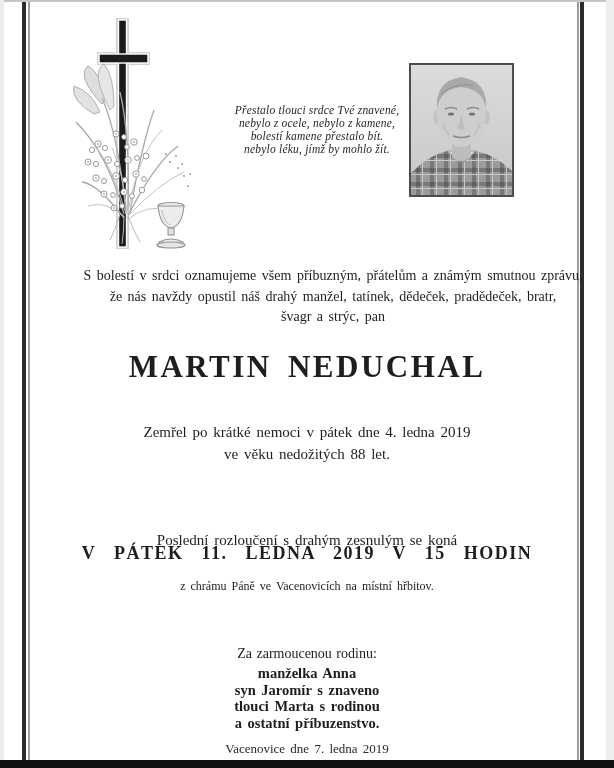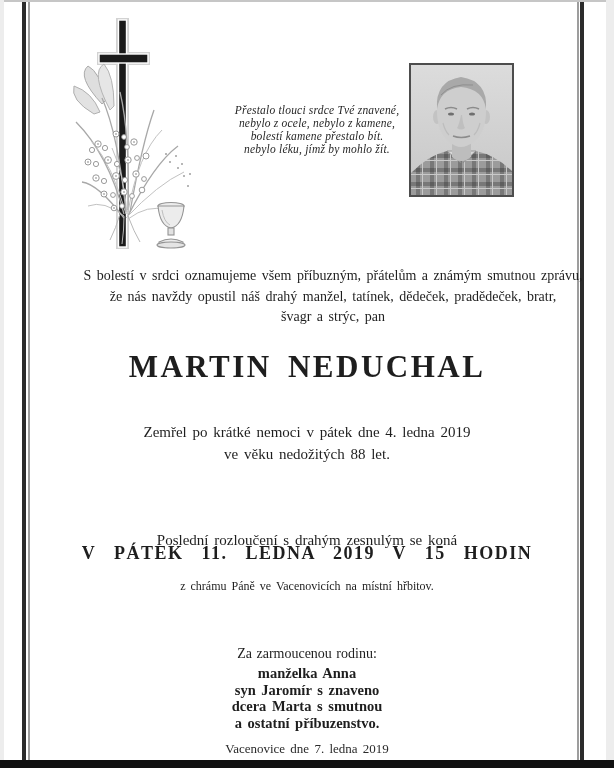--- a/index.html
+++ b/index.html
@@ -256,19 +256,19 @@
 </div>
 
 <div class="abs centerblock funeral-intro">Poslední rozloučení s drahým zesnulým se koná</div>
 <div class="abs centerblock funeral-date">V PÁTEK 11. LEDNA 2019 V 15 HODIN</div>
 <div class="abs centerblock funeral-loc">z chrámu Páně ve Vacenovicích na místní hřbitov.</div>
 
 <div class="abs centerblock family-intro">Za zarmoucenou rodinu:</div>
 <div class="abs centerblock family">
   <div>manželka Anna</div>
   <div>syn Jaromír s znaveno</div>
-  <div>dcera Marta s smutnou</div>
+  <div>tlouci Marta s rodinou</div>
   <div>a ostatní příbuzenstvo.</div>
 </div>
 
 <div class="abs centerblock footer-line">Vacenovice dne 7. ledna 2019</div>
 
 <div class="abs bottom-bar"></div>
 
 </body></html>

